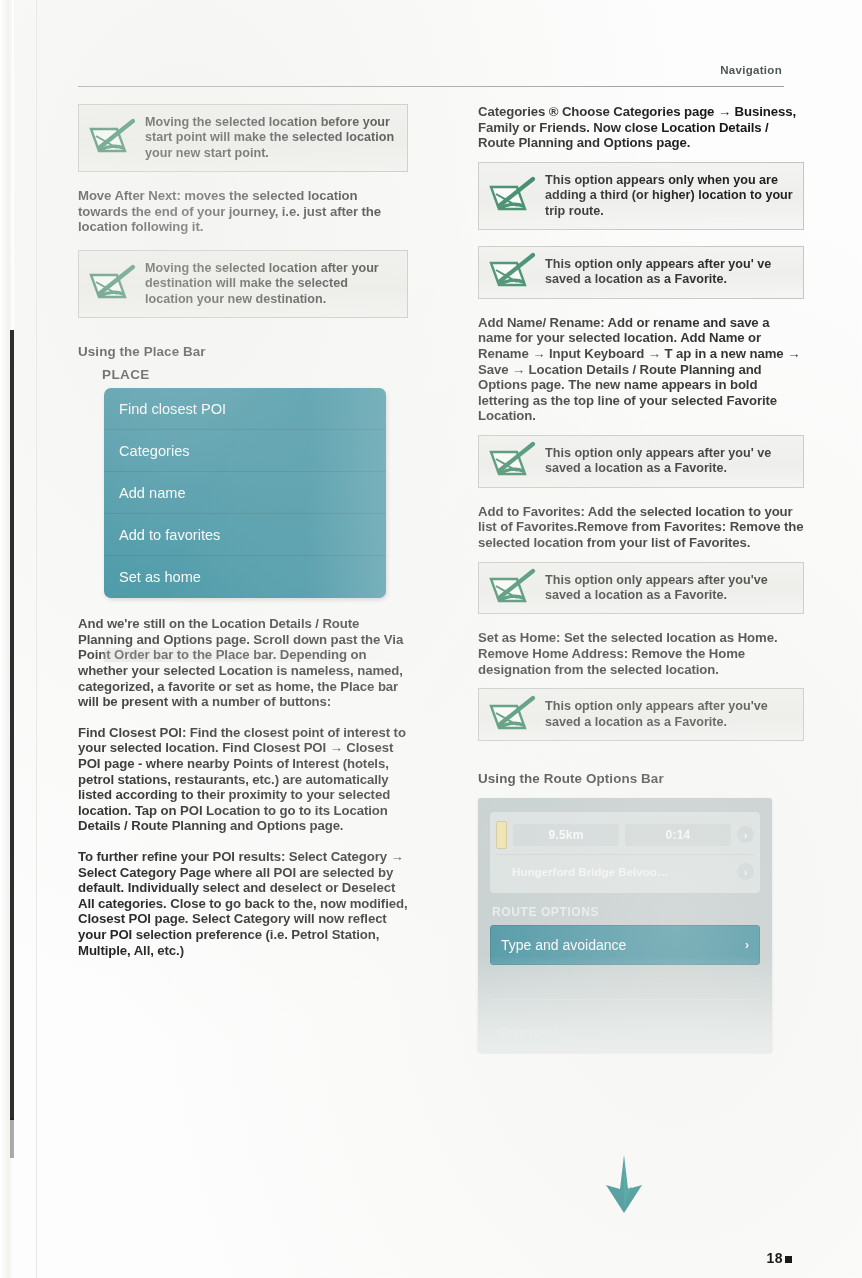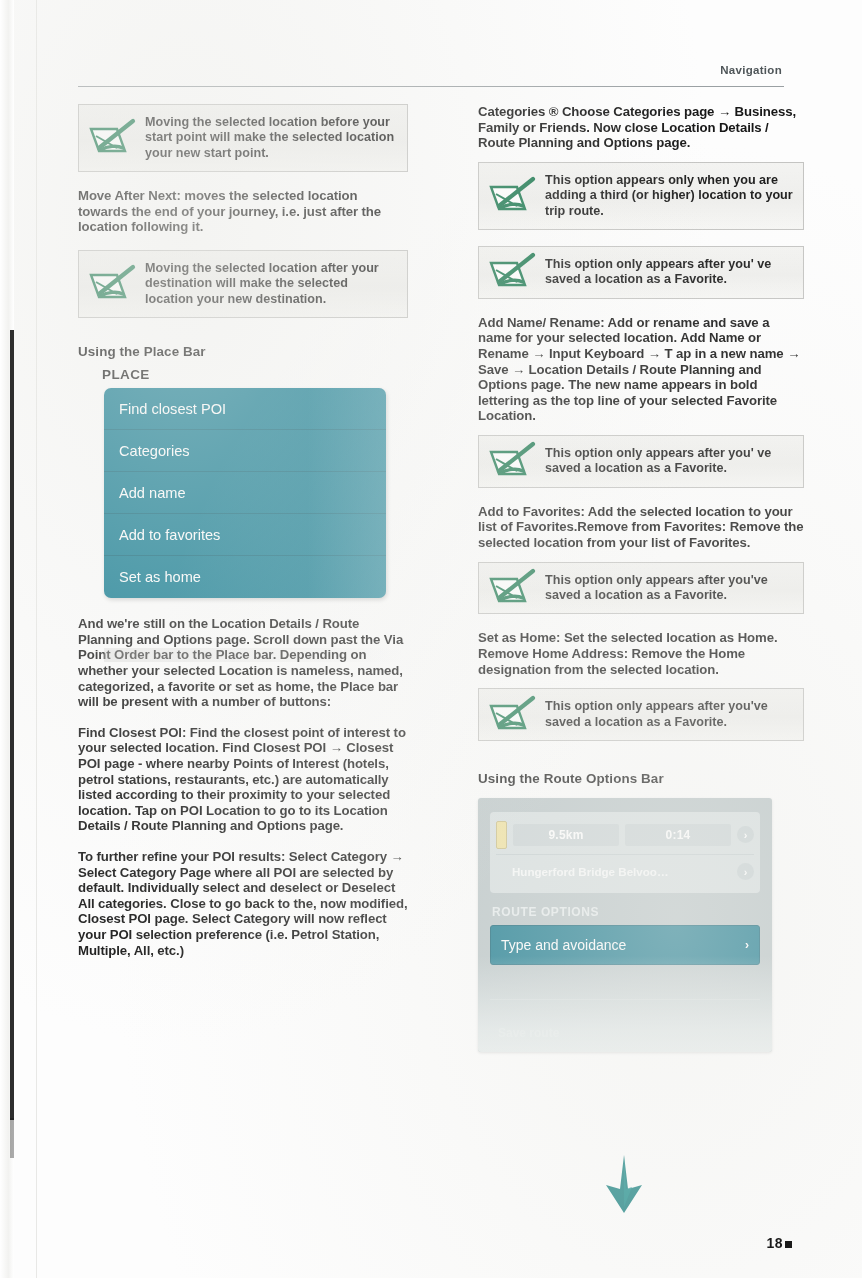--- a/index.html
+++ b/index.html
@@ -295,21 +295,21 @@
     left: 602px;
     top: 1155px;
     width: 44px;
     height: 58px;
   }
 
   
   .folio {
     position: absolute;
     right: 70px;
-    bottom: 27px;
+    bottom: 12px;
     font-size: 14px;
     font-weight: bold;
     color: #1a1a1a;
     letter-spacing: .5px;
   }
   .folio .sq {
     display: inline-block;
     width: 7px; height: 7px;
     background: #1a1a1a;
     margin-left: 2px;

